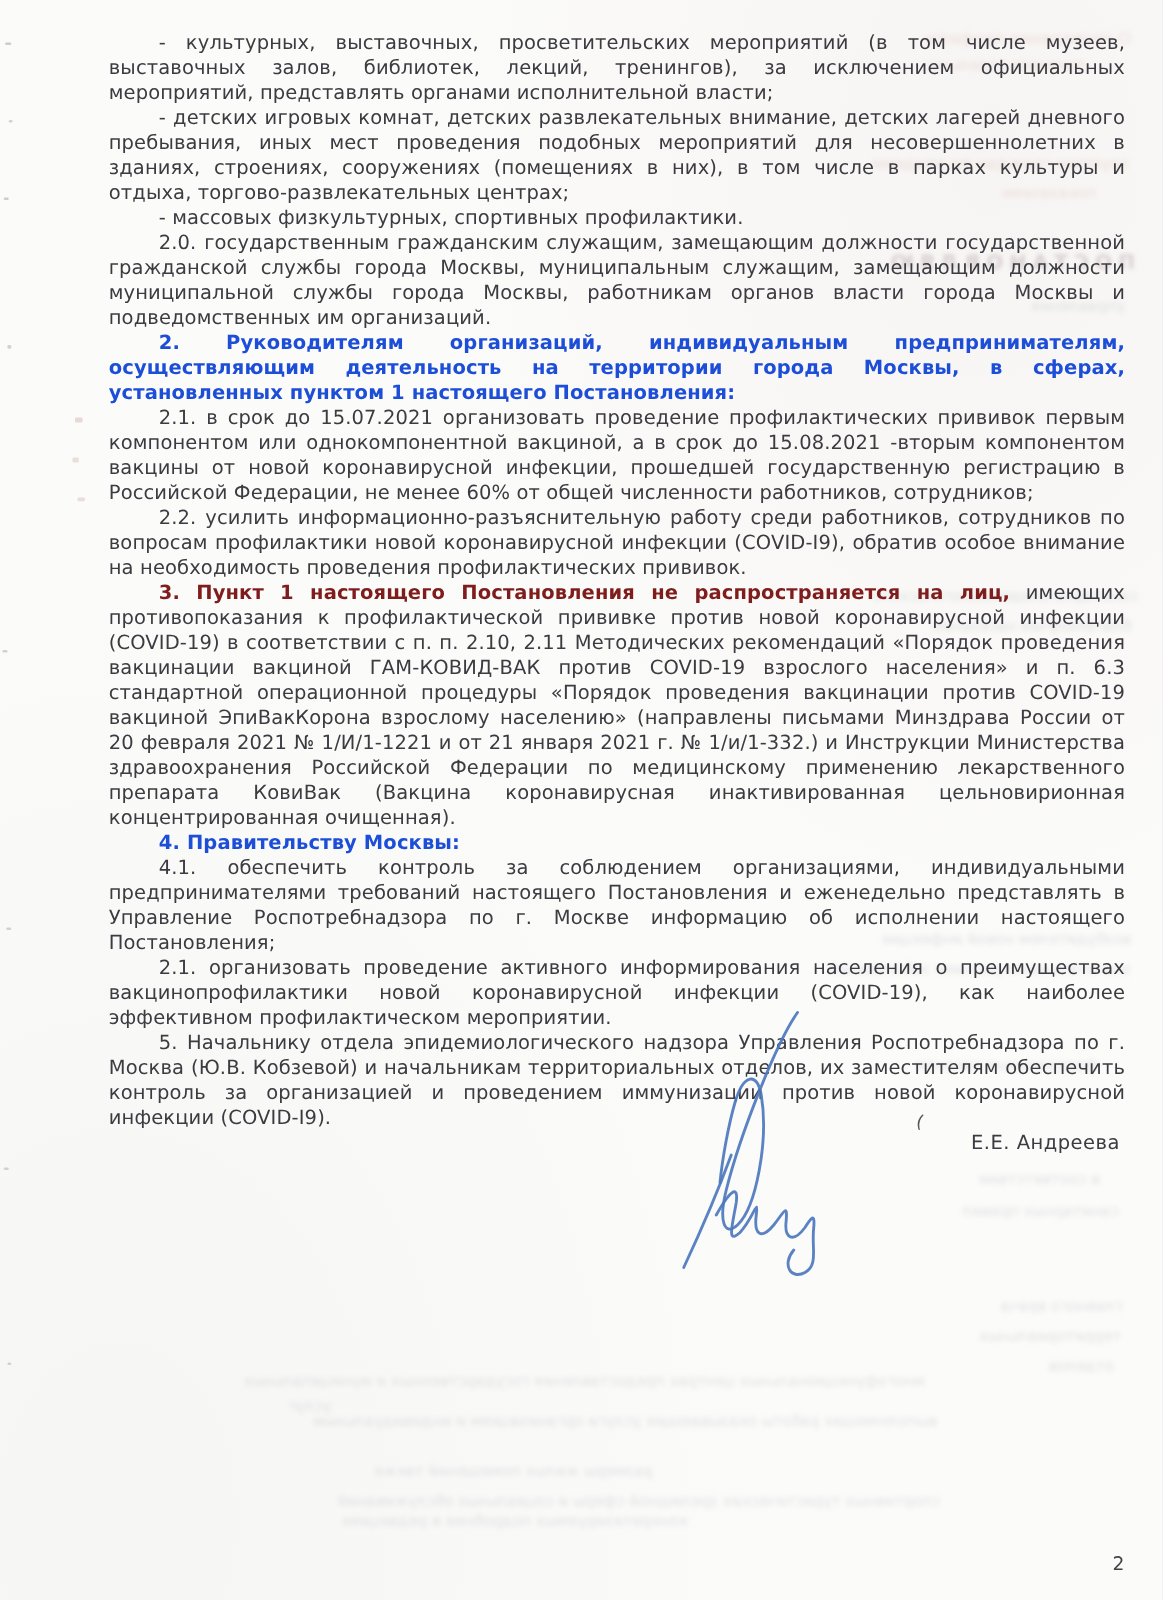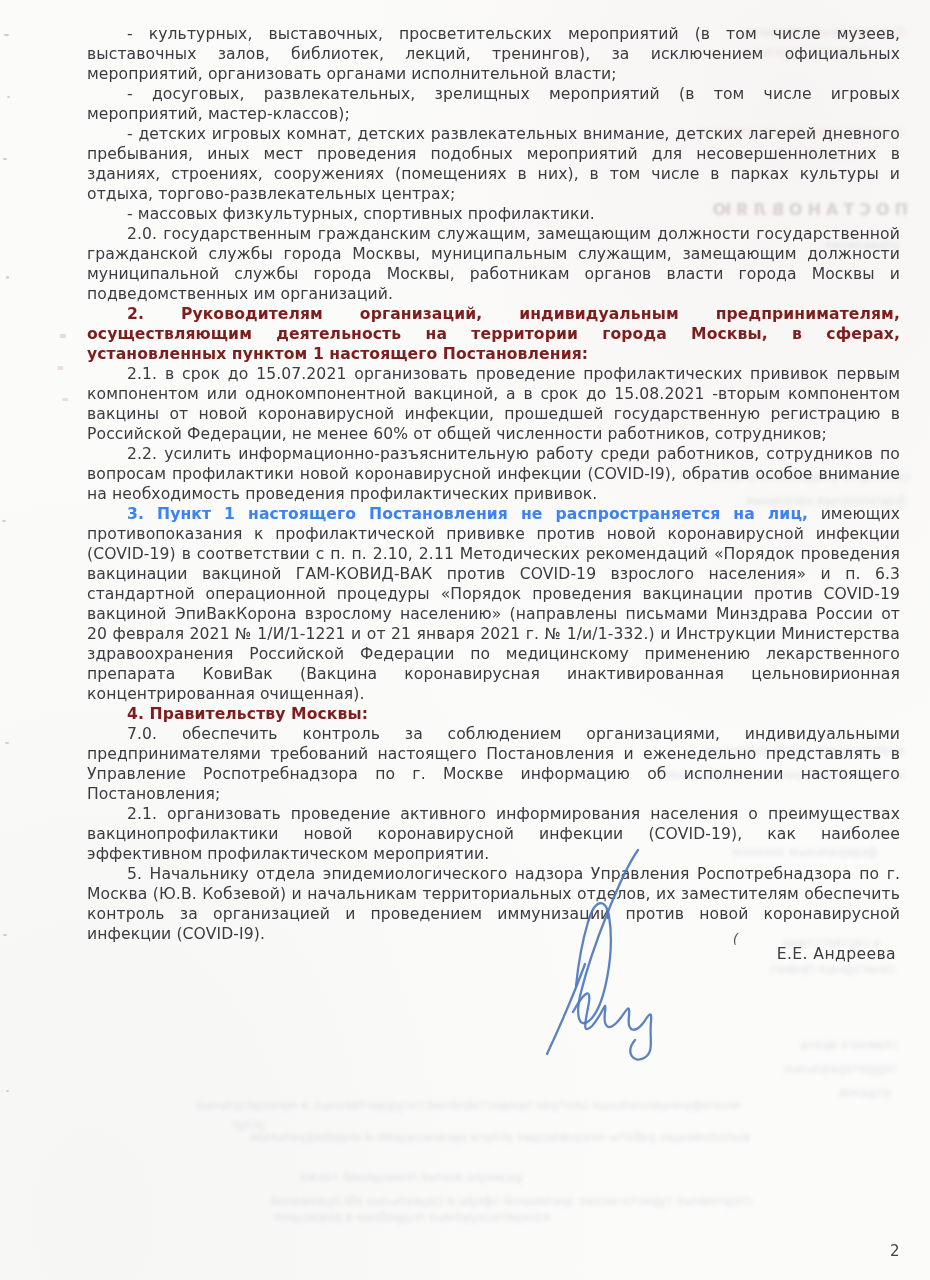--- a/index.html
+++ b/index.html
@@ -13,22 +13,22 @@
     content:"";position:absolute;inset:0;pointer-events:none;
     background:
       radial-gradient(ellipse at 85% 10%, rgba(210,190,190,0.10), transparent 40%),
       radial-gradient(ellipse at 10% 95%, rgba(180,180,185,0.08), transparent 45%);
   }
   .doc{
     position:absolute;left:87px;top:24px;width:813px;z-index:2;
     font-size:15.6px;line-height:20px;color:#3b3b41;letter-spacing:.1px;
   }
   .doc p{margin:0;text-indent:40px;text-align:justify;}
-  .doc p.bold{font-weight:bold;color:#7f1d1d;}
-  .doc b{font-weight:bold;color:#3b82f6;}
+  .doc p.bold{font-weight:bold;color:#1d4ed8;}
+  .doc b{font-weight:bold;color:#7f1d1d;}
   .signoff{margin-top:22px;text-align:right !important;text-indent:0 !important;
     position:relative;letter-spacing:.4px;padding-right:4px;}
   .pagenum{position:absolute;left:890px;top:1242px;z-index:2;
     font-size:15px;color:#434349;}
   
   .bleed{position:absolute;z-index:1;display:block;white-space:nowrap;overflow:hidden;
     transform:scaleX(-1);filter:blur(2px);pointer-events:none;height:17px;}
   .bleed.gray{color:#c7ccd2;opacity:.55;}
   .bleed.pink{color:#dcc2c1;opacity:.5;}
   .bleed.strong{color:#c3b4ba;opacity:.6;filter:blur(1.6px);font-weight:bold;}
@@ -70,31 +70,30 @@
       <div class="speck" style="left: 6px; top: 276px; width: 3px; height: 3px; background: rgb(119, 119, 124); opacity: 0.3;"></div>
       <div class="speck" style="left: 60px; top: 334px; width: 6px; height: 4px; background: rgb(216, 183, 180); opacity: 0.5;"></div>
       <div class="speck" style="left: 58px; top: 366px; width: 5px; height: 4px; background: rgb(216, 183, 180); opacity: 0.45;"></div>
       <div class="speck" style="left: 62px; top: 398px; width: 6px; height: 3px; background: rgb(216, 183, 180); opacity: 0.45;"></div>
       <div class="speck" style="left: 2px; top: 520px; width: 4px; height: 2px; background: rgb(119, 119, 124); opacity: 0.3;"></div>
       <div class="speck" style="left: 5px; top: 742px; width: 4px; height: 2px; background: rgb(119, 119, 124); opacity: 0.3;"></div>
       <div class="speck" style="left: 3px; top: 934px; width: 4px; height: 2px; background: rgb(119, 119, 124); opacity: 0.3;"></div>
       <div class="speck" style="left: 6px; top: 1090px; width: 3px; height: 2px; background: rgb(119, 119, 124); opacity: 0.3;"></div>
     </div>
   <div class="doc" id="doc-body">
-      <p>- культурных, выставочных, просветительских мероприятий (в том числе музеев, выставочных залов, библиотек, лекций, тренингов), за исключением официальных мероприятий, организовать органами исполнительной власти;</p>
-      <p>- досуговых, развлекательных, зрелищных мероприятий (в том числе игровых мероприятий, мастер-классов);</p>
+      <p>- культурных, выставочных, просветительских мероприятий (в том числе музеев, выставочных залов, библиотек, лекций, тренингов), за исключением официальных мероприятий, представлять органами исполнительной власти;</p>
       <p>- детских игровых комнат, детских развлекательных внимание, детских лагерей дневного пребывания, иных мест проведения подобных мероприятий для несовершеннолетних в зданиях, строениях, сооружениях (помещениях в них), в том числе в парках культуры и отдыха, торгово-развлекательных центрах;</p>
       <p>- массовых физкультурных, спортивных профилактики.</p>
       <p>2.0. государственным гражданским служащим, замещающим должности государственной гражданской службы города Москвы, муниципальным служащим, замещающим должности муниципальной службы города Москвы, работникам органов власти города Москвы и подведомственных им организаций.</p>
       <p class="bold">2. Руководителям организаций, индивидуальным предпринимателям, осуществляющим деятельность на территории города Москвы, в сферах, установленных пунктом 1 настоящего Постановления:</p>
       <p>2.1. в срок до 15.07.2021 организовать проведение профилактических прививок первым компонентом или однокомпонентной вакциной, а в срок до 15.08.2021 -вторым компонентом вакцины от новой коронавирусной инфекции, прошедшей государственную регистрацию в Российской Федерации, не менее 60% от общей численности работников, сотрудников;</p>
       <p>2.2. усилить информационно-разъяснительную работу среди работников, сотрудников по вопросам профилактики новой коронавирусной инфекции (COVID-I9), обратив особое внимание на необходимость проведения профилактических прививок.</p>
       <p><b>3. Пункт 1 настоящего Постановления не распространяется на лиц,</b> <span> имеющих противопоказания к профилактической прививке против новой коронавирусной инфекции (COVID-19) в соответствии с п. п. 2.10, 2.11 Методических рекомендаций «Порядок проведения вакцинации вакциной ГАМ-КОВИД-ВАК против COVID-19 взрослого населения» и п. 6.3 стандартной операционной процедуры «Порядок проведения вакцинации против COVID-19 вакциной ЭпиВакКорона взрослому населению» (направлены письмами Минздрава России от 20 февраля 2021 № 1/И/1-1221 и от 21 января 2021 г. № 1/и/1-332.) и Инструкции Министерства здравоохранения Российской Федерации по медицинскому применению лекарственного препарата КовиВак (Вакцина коронавирусная инактивированная цельновирионная концентрированная очищенная).</span></p>
       <p class="bold">4. Правительству Москвы:</p>
-      <p>7.0. обеспечить контроль за соблюдением организациями, индивидуальными предпринимателями требований настоящего Постановления и еженедельно представлять в Управление Роспотребнадзора по г. Москве информацию об исполнении настоящего Постановления;</p>
+      <p>4.1. обеспечить контроль за соблюдением организациями, индивидуальными предпринимателями требований настоящего Постановления и еженедельно представлять в Управление Роспотребнадзора по г. Москве информацию об исполнении настоящего Постановления;</p>
       <p>2.1. организовать проведение активного информирования населения о преимуществах вакцинопрофилактики новой коронавирусной инфекции (COVID-19), как наиболее эффективном профилактическом мероприятии.</p>
       <p>5. Начальнику отдела эпидемиологического надзора Управления Роспотребнадзора по г. Москва (Ю.В. Кобзевой) и начальникам территориальных отделов, их заместителям обеспечить контроль за организацией и проведением иммунизации против новой коронавирусной инфекции (COVID-I9).</p>
       <p class="signoff"><span>Е.Е. Андреева</span><span class="pen-tick">(</span><svg class="sig" viewBox="0 0 150 220">
           <path d="M93,6 C76,30 47,104 36,148 C30,172 34,186 45,176 C60,162 70,108 64,72 C61,54 50,54 43,78 C38,95 33,122 31,142" fill="none" stroke="#4d78bf" stroke-width="2.3" stroke-linecap="round" stroke-linejoin="round" opacity="0.92"></path>
           <path d="M2,210 C16,180 26,158 40,120" fill="none" stroke="#4d78bf" stroke-width="2.3" stroke-linecap="round" stroke-linejoin="round" opacity="0.92"></path>
           <path d="M28,168 C38,150 46,142 44,158 C41,176 36,192 47,182 C58,170 62,152 60,168 C58,184 64,188 74,176 C82,166 85,158 84,172 C82,188 90,190 99,178 C104,170 107,166 106,178 C104,194 110,208 99,214 C88,220 80,208 90,196" fill="none" stroke="#4d78bf" stroke-width="2.3" stroke-linecap="round" stroke-linejoin="round" opacity="0.92"></path>
         </svg></p>
     </div>
   <div class="pagenum">2</div>
 </div>

